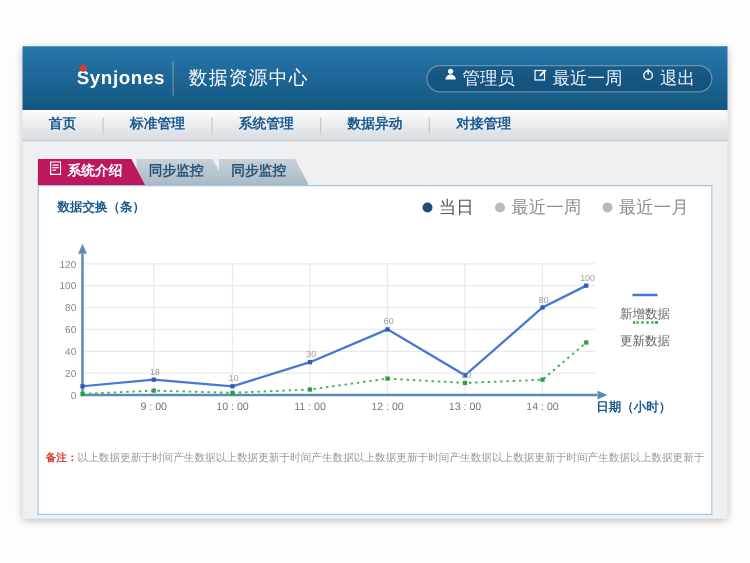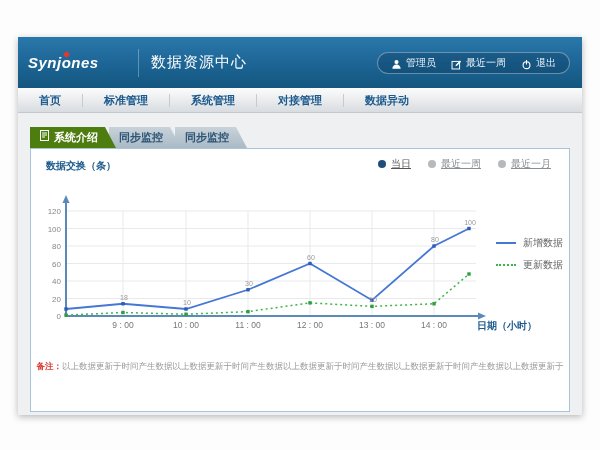--- a/index.html
+++ b/index.html
@@ -12,67 +12,67 @@
   .page {
     position:absolute; left:18px; top:37px; width:564px; height:378px;
     background:#eef0f2; box-shadow:0 2px 7px rgba(0,0,0,.28);
   }
   
   .header {
     height:51px; position:relative;
     background:linear-gradient(180deg,#2a78ab 0%,#1c6494 55%,#14577f 100%);
     display:flex; align-items:center; padding:0 10px;
   }
-  .logo { width:104px; text-align:left; position:relative;font-style:italic; }
+  .logo { width:104px; text-align:right; position:relative; }
   .logo-primary { display:block; color:#fff; font-size:15px; font-weight:bold; letter-spacing:.5px; line-height:15px; }
   .logo-spark { position:absolute; left:36px; top:-3px; width:5px; height:5px; background:#e03a2f; transform:rotate(45deg); border-radius:1px; }
   .logo-secondary { display:block; color:#fff; font-size:11px; font-weight:bold; letter-spacing:3px; line-height:14px; }
   .header-divider { width:1px; height:28px; background:rgba(255,255,255,.3); margin:0 12px 0 6px; }
   .app-title { color:#fff; font-size:15px; letter-spacing:1px; }
   .user-pill {
     position:absolute; right:12px; top:15px; height:22px;
     display:flex; align-items:center; gap:15px; padding:0 13px;
     background:rgba(8,48,80,.28); border:1px solid rgba(255,255,255,.35); border-radius:11px;
   }
-  .user-item { display:flex; align-items:flex-end; gap:4px; color:#e9f2f9; font-size:10px; cursor:pointer; white-space:nowrap; }
+  .user-item { display:flex; align-items:flex-start; gap:4px; color:#e9f2f9; font-size:14px; cursor:pointer; white-space:nowrap; }
   .user-item svg { display:block; }
   
   .nav {
     height:25px; background:linear-gradient(#fcfcfc,#d8dce0);
     border-bottom:1px solid #c2c8cc; display:flex; align-items:center;
   }
   .nav-item {
     padding:0 21px; font-size:11px; font-weight:bold; color:#1c5a8e;
-    border-right:1px solid #c6cbd0; height:13px; line-height:13px; cursor:pointer;
+    border-right:1px solid #c6cbd0; height:13px; line-height:13px; cursor:pointer;font-family:Liberation Mono, monospace;
   }
   .nav-item:last-child { border-right:none; }
   
   .content { padding:14px 12px 0; }
   .tabs { display:flex; height:21px; position:relative; z-index:2; }
   .tab {
     position:relative; height:21px; line-height:21px; font-size:11px; font-weight:bold;
     padding:0 18px 0 10px; clip-path:polygon(0 0,calc(100% - 11px) 0,100% 100%,0 100%);
     display:flex; align-items:center; gap:5px; cursor:pointer;
   }
-  .tab.active { background:#4d7c0f; color:#fff; z-index:3;justify-content:flex-end; }
+  .tab.active { background:#be185d; color:#fff; z-index:3;justify-content:flex-end; }
   .tab.inactive { background:linear-gradient(#c9d2d9,#a9bac6); color:#2e5576; margin-left:-7px; z-index:1; }
   .tab.inactive:last-child { margin-left:-6px; }
   
   .panel {
     background:#fff; border:1px solid #a9c4da; height:264px; position:relative;
   }
   .radio-row { position:absolute; right:18px; top:8px; display:flex; gap:17px; align-items:center; }
-  .radio { display:flex; align-items:center; gap:5px; font-size:10px; color:#8a8f93; cursor:pointer;text-decoration:underline; }
+  .radio { display:flex; align-items:center; gap:5px; font-size:14px; color:#8a8f93; cursor:pointer; }
   .radio .dot { width:8px; height:8px; border-radius:50%; background:#b6babd; }
   .radio.selected { color:#555; }
   .radio.selected .dot { background:#1f4e79; }
   .axis-title { position:absolute; left:15px; top:10px; font-size:10px; font-weight:bold; color:#1c5a8e; }
   .chart-svg { position:absolute; left:8px; top:40px; }
   .legend { position:absolute; left:465px; top:86px; }
-  .legend-row { display:flex; align-items:center; gap:7px; height:16px; margin-bottom:6px; }
+  .legend-row { display:flex; align-items:center; gap:7px; height:16px; margin-bottom:6px;flex-direction:column; }
   .legend-sample { width:20px; height:0; border-top-width:2px; }
   .legend-sample.solid { border-top-style:solid; }
   .legend-sample.dotted { border-top-style:dotted; }
   .legend-label { font-size:10px; color:#666; }
   .note {
     position:absolute; left:0; right:0; top:212px; text-align:center;
     font-size:8.5px; color:#9a9a9a; white-space:nowrap; overflow:hidden;
   }
   .note-label { color:#d93a32; font-weight:bold; }
 </style>
@@ -116,22 +116,22 @@
         </span>
         <span>退出</span>
       </div>
     </div>
   </div>
 
   <div class="nav">
     <div class="nav-item">首页</div>
     <div class="nav-item">标准管理</div>
     <div class="nav-item">系统管理</div>
+    <div class="nav-item">数据异动</div>
     <div class="nav-item">对接管理</div>
-    <div class="nav-item">数据异动</div>
   </div>
 
   <div class="content">
     <div class="tabs">
       <div class="tab active">
         <span>
           <svg width="9" height="11" viewBox="0 0 9 11">
               <rect x="0.5" y="0.5" width="8" height="10" fill="none" stroke="#fff"></rect>
               <line x1="2" y1="3" x2="7" y2="3" stroke="#fff"></line>
               <line x1="2" y1="5" x2="7" y2="5" stroke="#fff"></line>

